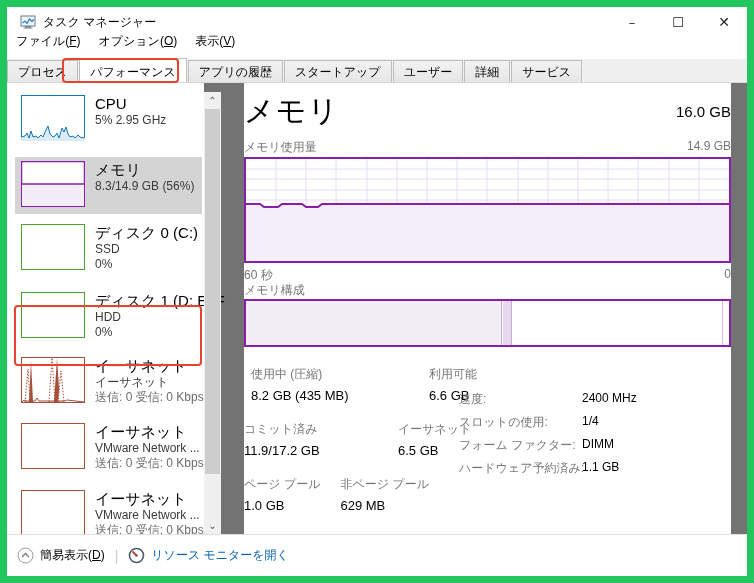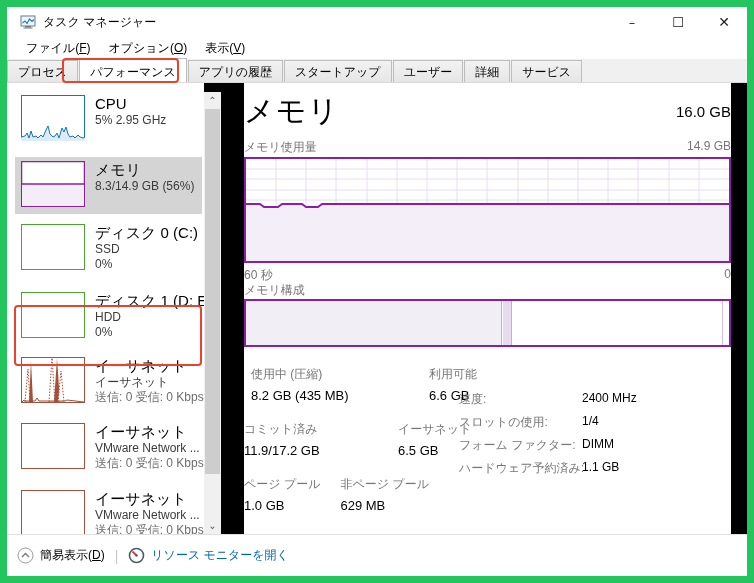--- a/index.html
+++ b/index.html
@@ -13,31 +13,31 @@
 
   
   .titlebar { position:absolute; left:0; top:0; right:0; height:30px; background:#fff; display:flex; align-items:center; }
   .app-icon { margin-left:13px; width:16px; height:16px; flex:0 0 auto; }
   .title-text { margin-left:7px; font-size:12px; color:#000; }
   .win-controls { position:absolute; right:0; top:0; height:30px; display:flex; }
   .win-btn { width:46px; height:30px; display:flex; align-items:center; justify-content:center; font-size:13px; color:#222; cursor:default; background:#fff; border:none; font-family:"DejaVu Sans",sans-serif;}
   .win-btn.close { font-size:14px; }
 
   
-  .menubar { position:absolute; left:0; top:30px; right:0; height:22px; background:#fff; display:flex; align-items:center; padding-left:10px; }
+  .menubar { position:absolute; left:0; top:23px; right:0; height:22px; background:#fff; display:flex; align-items:center; }
   .menu-item { padding:2px 9px; font-size:12px; color:#000; }
   .menu-item u { text-decoration:underline; }
 
   
   .tabbar { position:absolute; left:0; top:52px; right:0; height:24px; background:#f0f0f0; display:flex; align-items:flex-end; padding-left:0; border-bottom:1px solid #d9d9d9; }
   .tab { height:22px; padding:3px 10px 2px; font-size:12px; background:linear-gradient(#f2f2f2,#e6e6e6); border:1px solid #bdbdbd; border-bottom:none; margin-right:1px; white-space:nowrap; }
   .tab.active { background:#fff; height:24px; position:relative; z-index:2; padding-top:5px; }
 
   
-  .content { position:absolute; left:0; top:76px; right:0; bottom:42px; background:#000000; }
+  .content { position:absolute; left:0; top:76px; right:0; bottom:42px; background:#737373; }
 
   
   .sidebar { position:absolute; left:0; top:0; width:197px; bottom:0; background:#fff; }
   .side-item { position:absolute; left:8px; width:187px; display:flex; padding:2px 0 0 6px; cursor:default; }
   .side-item.selected { background:#d4d4d4; }
   .thumb { width:64px; height:46px; background:#fff; flex:0 0 auto; }
   .side-text { margin-left:10px; min-width:0; }
   .side-title { font-size:15px; line-height:18px; color:#000; white-space:nowrap; }
   .side-sub1 { font-size:12px; line-height:15px; color:#3b3b3b; white-space:nowrap; }
   .side-sub2 { font-size:12px; line-height:15px; color:#6d6d6d; white-space:nowrap; }

